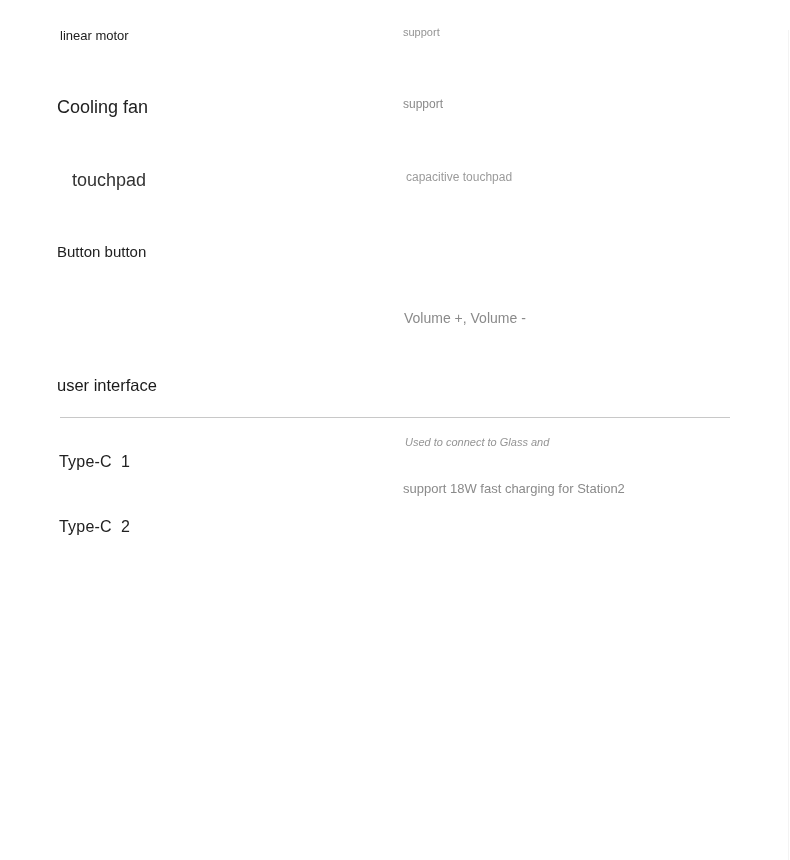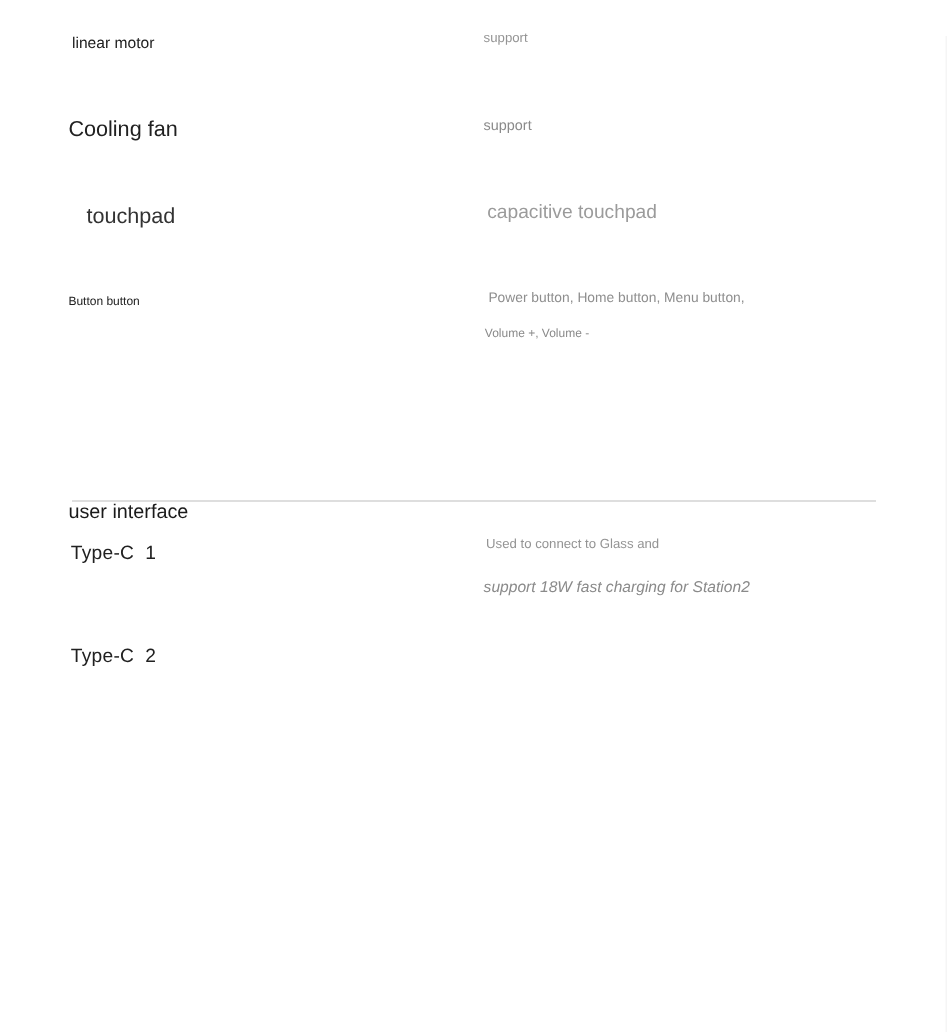--- a/index.html
+++ b/index.html
@@ -19,35 +19,34 @@
   }
   .txt {
     position: absolute;
     white-space: pre;
     -webkit-font-smoothing: antialiased;
   }
   
   .label       { color: #212121; }
   .label-13    { font-size: 13px;   line-height: 16px; }
   .label-14    { font-size: 18px;   line-height: 17px; }
-  .label-145   { font-size: 10px; line-height: 17px; }
+  .label-145   { font-size: 15px; line-height: 17px; }
   .label-18    { font-size: 16px;   line-height: 22px; letter-spacing: 0.2px; }
   
   .value-sm    { color: #949494; font-size: 11px;   line-height: 13px; }
   .value-sm2   { color: #8e8e8e; font-size: 11.5px; line-height: 14px; }
   .value-md    { color: #8a8a8a; font-size: 12px;   line-height: 14px; }
-  .value-md2   { color: #8a8a8a; font-size: 10px; line-height: 15px; }
+  .value-md2   { color: #8a8a8a; font-size: 14px; line-height: 15px; margin-top: 40px; }
   .value-lg    { color: #8a8a8a; font-size: 13px;   line-height: 16px; }
-  .value-light { color: #9b9b9b; font-size: 16px;   line-height: 13px; }
+  .value-light { color: #9b9b9b; font-size: 12px;   line-height: 13px; }
   
   .section-title {
     color: #1a1a1a;
     font-size: 16.5px;
     line-height: 20px;
-    margin-top: 42px;
   }
   .divider {
     position: absolute;
     left: 60px;
     top: 417px;
     width: 670px;
     height: 1px;
     background: #c8c8c8;
   }
   .edge-line {
@@ -67,28 +66,27 @@
   <div class="txt label label-13" style="left:60px; top:28px;">linear motor</div>
   <div class="txt value-sm" style="left:403px; top:26px;">support</div>
 
   <div class="txt label label-14" style="left:57px; top:99px;">Cooling fan</div>
   <div class="txt value-md" style="left:403px; top:97px;">support</div>
 
   <div class="txt label label-14" style="left:72px; top:172px; color:#333333;">touchpad</div>
   <div class="txt value-light" style="left:406px; top:171px;">capacitive touchpad</div>
 
   <div class="txt label label-145" style="left:57px; top:243px;">Button button</div>
-  <div class="txt value-sm2" style="left:407px; top:242px;">Power button, Home button, Menu button,</div>
   <div class="txt value-md2" style="left:404px; top:271px;">Volume +, Volume -</div>
 
   <div class="txt section-title" style="left:57px; top:375px;">user interface</div>
 
   <div class="divider"></div>
 
   <div class="txt label label-18" style="left:59px; top:451px;">Type-C  1</div>
-  <div class="txt value-sm" style="left:405px; top:448px;">Used to connect to Glass and</div>
-  <div class="txt value-lg" style="left:403px; top:481px;font-style:italic;">support 18W fast charging for Station2</div>
+  <div class="txt value-sm" style="left:405px; top:436px;font-style:italic;">Used to connect to Glass and</div>
+  <div class="txt value-lg" style="left:403px; top:481px;">support 18W fast charging for Station2</div>
 
-  <div class="txt label label-18" style="left:59px; top:537px;text-align:right;">Type-C  2</div>
+  <div class="txt label label-18" style="left:59px; top:516px;text-align:right;">Type-C  2</div>
 
   <div class="edge-line"></div>
 
 </div>
 
 </body></html>

